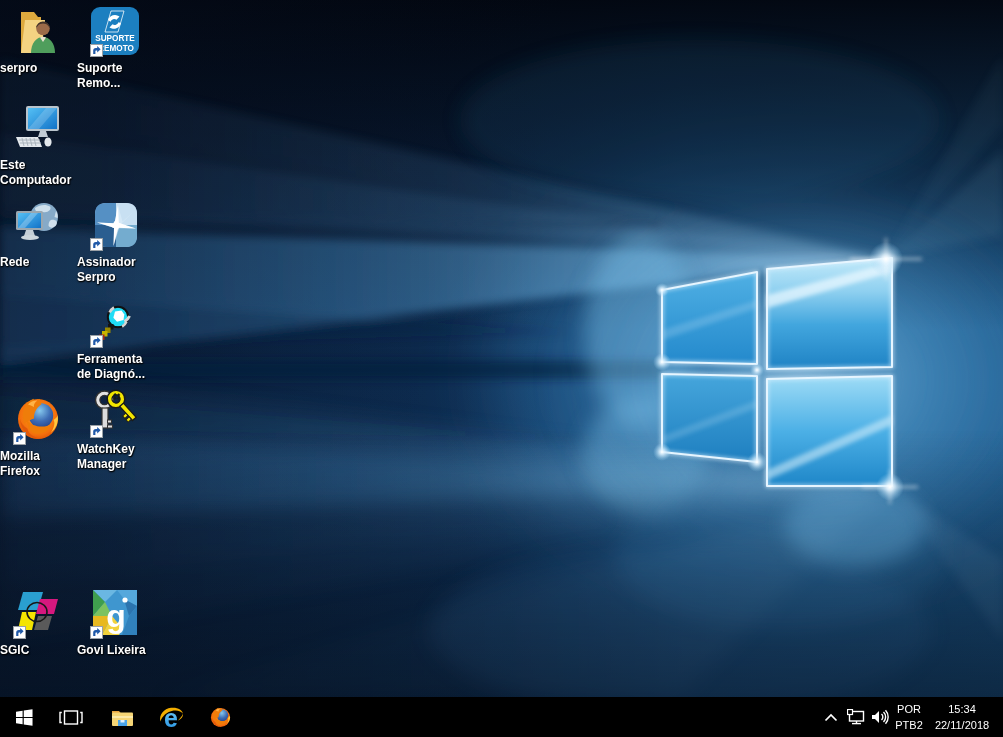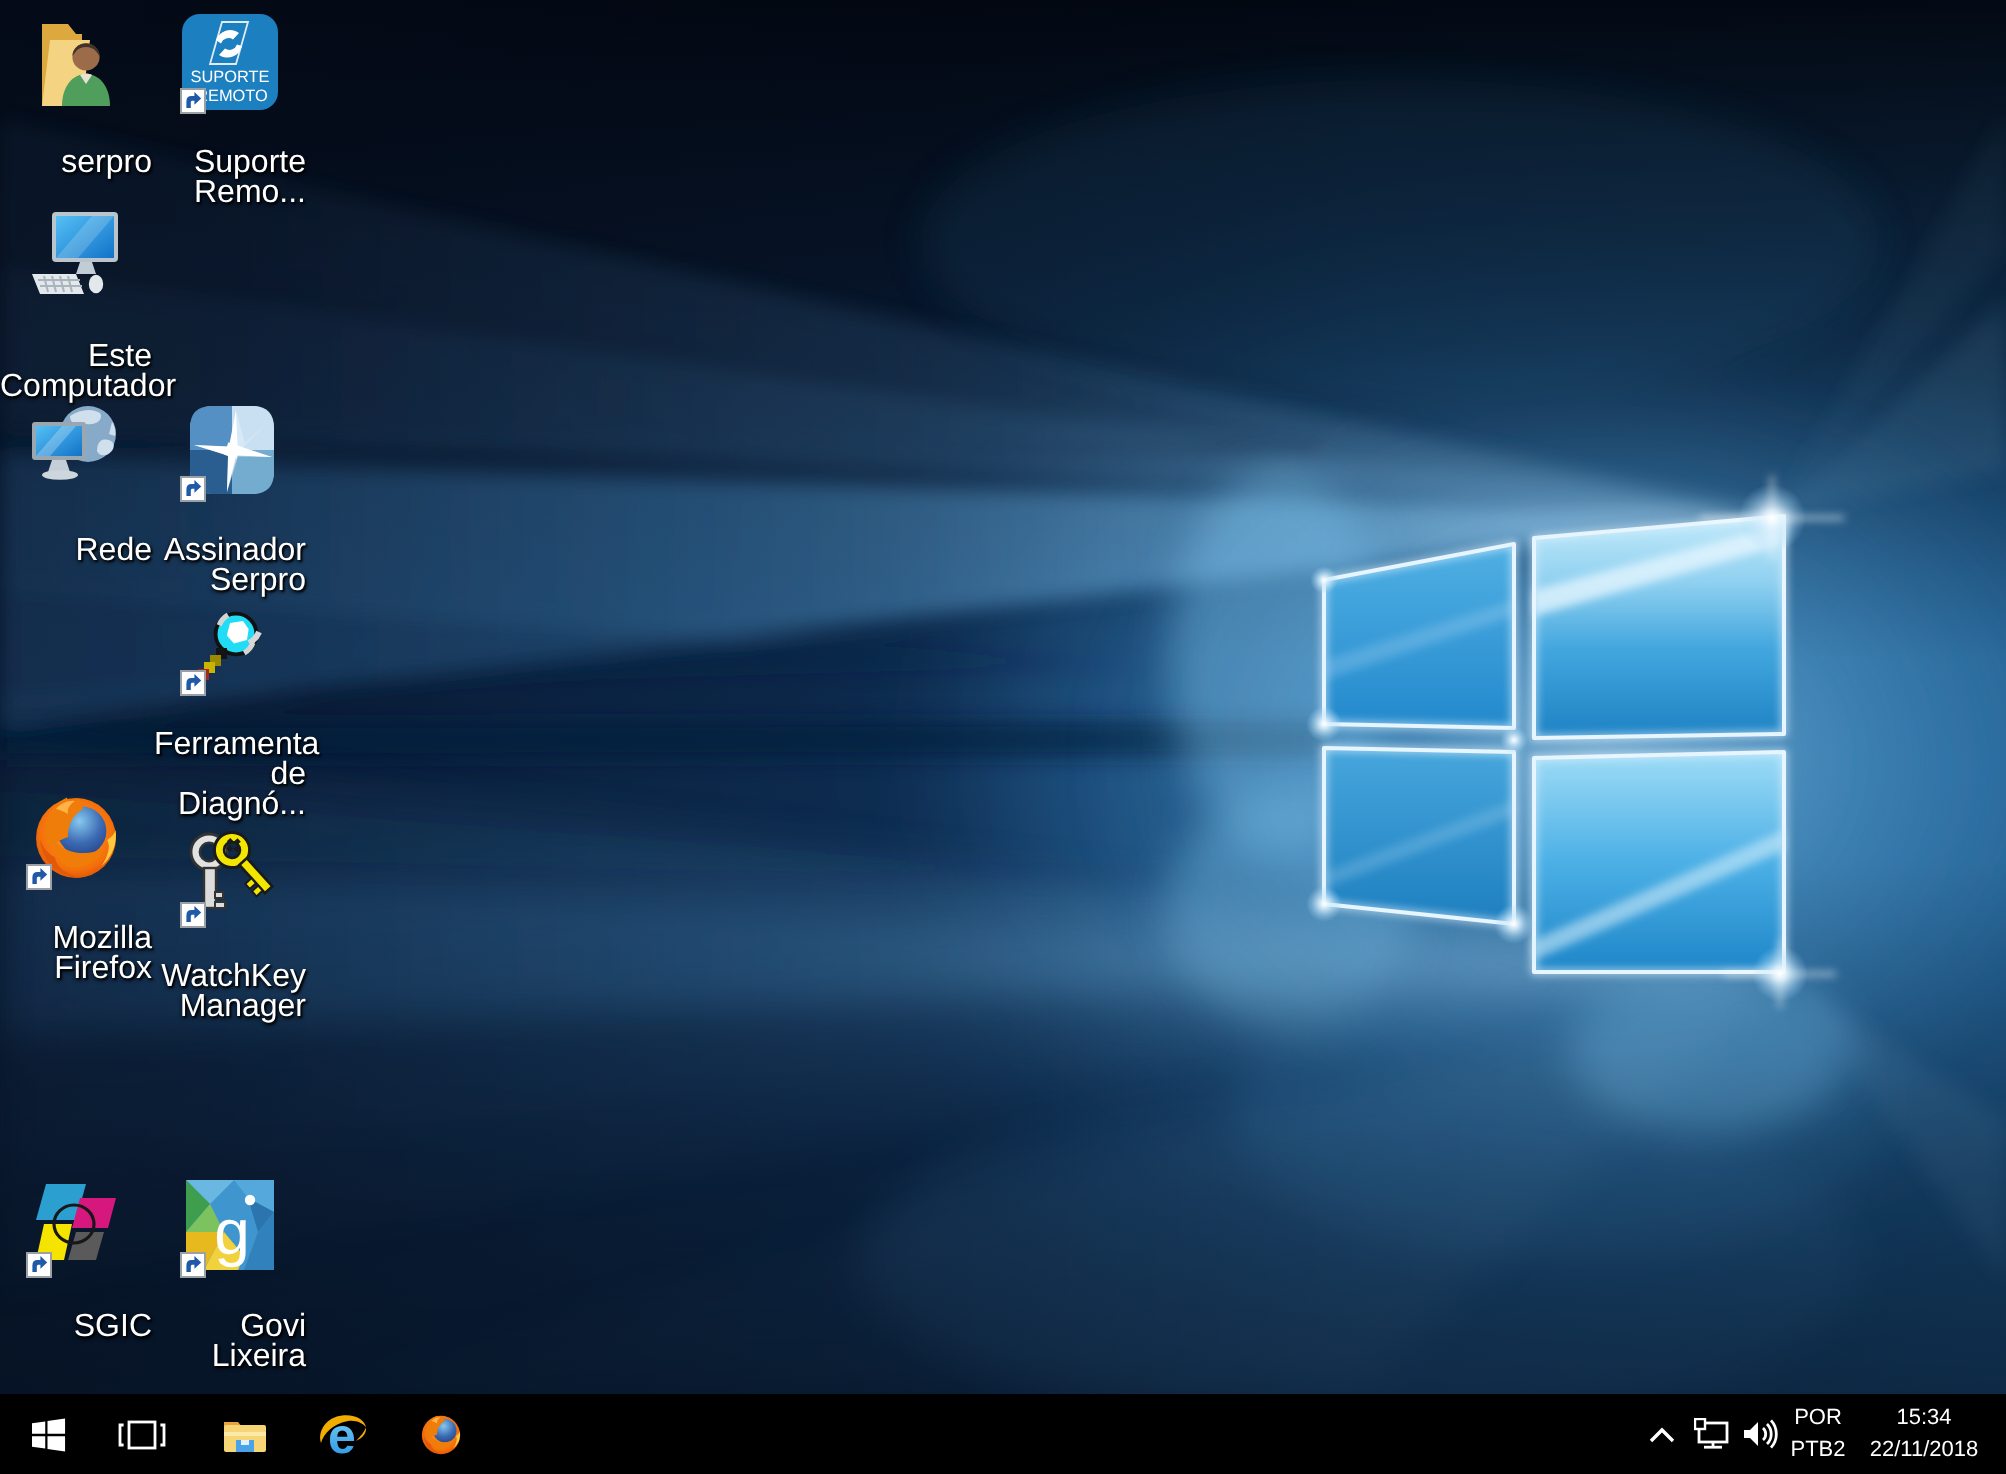--- a/index.html
+++ b/index.html
@@ -1,20 +1,20 @@
 <!DOCTYPE html>
 <html><head>
 <meta charset="utf-8">
 <style>
 html,body{margin:0;padding:0;}
 body{width:1003px;height:737px;overflow:hidden;position:relative;font-family:"Liberation Sans",sans-serif;background:#000;}
 #desk{position:absolute;left:0;top:0;width:1003px;height:697px;}
-.icon{position:absolute;width:76px;text-align:right;}
+.icon{position:absolute;width:76px;text-align:left;font-weight:bold;}
 .ic{width:48px;height:48px;margin:0 auto;position:relative;}
-.lbl{margin-top:19px;font-size:16px;line-height:15px;color:#fff;text-shadow:0 1px 2px rgba(0,0,0,0.95),1px 1px 1px rgba(0,0,0,0.85);}
+.lbl{margin-top:6px;font-size:12px;line-height:15px;color:#fff;text-shadow:0 1px 2px rgba(0,0,0,0.95),1px 1px 1px rgba(0,0,0,0.85);}
 .badge{position:absolute;left:-1px;top:37px;}
 #taskbar{position:absolute;left:0;top:697px;width:1003px;height:40px;background:#000;}
 .tb{position:absolute;top:0;height:40px;display:flex;align-items:center;justify-content:center;}
 .tray{position:absolute;top:0;height:40px;color:#fff;font-size:11px;}
 </style>
 </head>
 <body>
 <div id="desk">
 <svg width="1003" height="697" viewBox="0 0 1003 697">
 <defs>
@@ -331,21 +331,21 @@
    <path d="M43.8,20 a20,20 0 0 1 -7,18 c3.5,-5.5 4.5,-10 2.8,-13 c2.2,-1.5 3.6,-3 4.2,-5 z" fill="#ffc83e"></path>
    <path d="M12.5,25 c6,7 17,8.5 26,4 c-3.5,7 -11,11 -18,9.5 c-5,-1.5 -7,-7.5 -8,-13.5 z" fill="#f07d08"></path>
   </svg>
   <svg class="badge" width="13" height="13" viewBox="0 0 13 13">
           <rect x="0.5" y="0.5" width="12" height="12" fill="#fff" stroke="#9aa0a6"></rect>
           <path d="M3.2,10 L3.2,6.6 Q3.2,4 5.8,4 L7.2,4 L7.2,2 L10.6,5.2 L7.2,8.4 L7.2,6.4 L6,6.4 Q5.4,6.4 5.4,7.2 L5.4,10 Z" fill="#2059a8"></path>
         </svg>
  </div>
  <div class="lbl">Mozilla<br>Firefox</div>
 </div>
-<div class="icon" style="left:77px;top:414px">
+<div class="icon" style="left:77px;top:388px">
  <div class="ic">
   <svg width="48" height="48" viewBox="0 0 48 48">
    <g>
     <circle cx="13.5" cy="12" r="6.8" fill="none" stroke="#e2e2e2" stroke-width="4"></circle>
     <circle cx="13.5" cy="12" r="9" fill="none" stroke="#333" stroke-width="1.4"></circle>
     <circle cx="13.5" cy="12" r="4.6" fill="none" stroke="#333" stroke-width="1.2"></circle>
     <rect x="11" y="20" width="6" height="20" fill="#dcdcdc" stroke="#333" stroke-width="1.2"></rect>
     <rect x="16.5" y="32" width="4" height="3" fill="#dcdcdc" stroke="#333" stroke-width="1"></rect>
     <rect x="16.5" y="37" width="5" height="3" fill="#dcdcdc" stroke="#333" stroke-width="1"></rect>
    </g>

